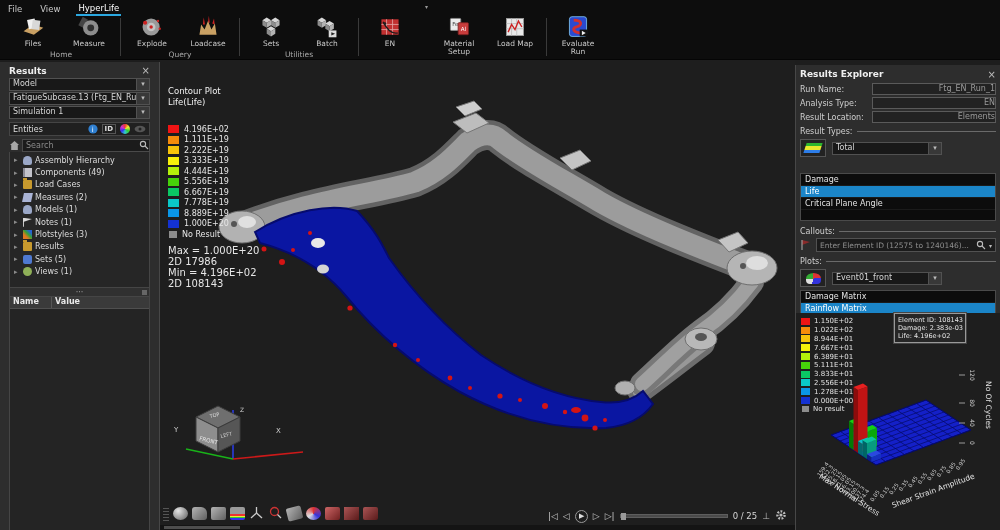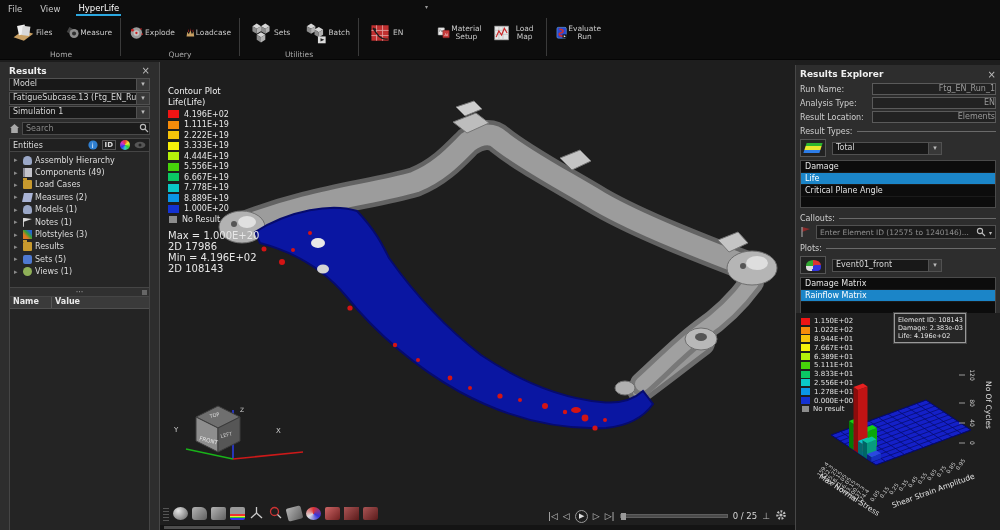--- a/index.html
+++ b/index.html
@@ -7,21 +7,21 @@
   #stage{position:relative;width:1000px;height:530px;background:#1d1d1d;overflow:hidden;color:#ddd;font-size:9px;}
 
   
   #ribbon{position:absolute;left:0;top:0;width:1000px;height:60px;background:#0d0d0d;border-bottom:1px solid #050505;}
   #menubar{display:flex;gap:14px;padding:2px 6px 0 6px;height:15px;align-items:center;}
   .menu-tab{color:#c9c9c9;font-size:8.5px;cursor:default;padding:1px 2px;}
   .menu-tab.active{color:#fff;border-bottom:2px solid #2ba8e0;}
   #ribbon-groups{display:flex;height:44px;align-items:stretch;padding-left:4px;}
   .rgroup{display:flex;flex-direction:column;align-items:center;padding:0 6px;}
   .ritems{display:flex;gap:10px;flex:1;}
-  .ritem{display:flex;flex-direction:row;align-items:center;width:46px;}
+  .ritem{display:flex;flex-direction:column;align-items:center;width:46px;}
   .ritem svg{width:26px;height:24px;}
   .rlabel{font-size:7.5px;color:#c9c9c9;text-align:center;line-height:8px;margin-top:1px;}
   .glabel{font-size:7.5px;color:#a9a9a9;height:9px;line-height:9px;}
   .rdivider{width:1px;background:#3a3a3a;margin:3px 2px;}
   .en-arrow{font-size:6px;color:#999;position:relative;top:-12px;left:2px;}
 
   
   .dd{display:flex;align-items:flex-start;background:#181818;border:1px solid #515151;height:13px;color:#d6d6d6;font-size:8px;padding-left:3px;}
   .dd .dtxt{flex:1;white-space:nowrap;overflow:hidden;}
   .dd .darr{width:13px;height:11px;background:#383838;border-left:1px solid #515151;color:#bbb;font-size:7px;text-align:center;line-height:11px;}
@@ -296,48 +296,48 @@
         <span class="darr">▾</span>
       </div>
     <div class="dd lp-dd">
         <span class="dtxt">FatigueSubcase.13 (Ftg_EN_Run_1)</span>
         <span class="darr">▾</span>
       </div>
     <div class="dd lp-dd">
         <span class="dtxt">Simulation 1</span>
         <span class="darr">▾</span>
       </div>
-    <div id="search-row">
-      <svg width="11" height="11" viewBox="0 0 11 11">
-          <polygon points="5.5,1 10,5 8.8,5 8.8,10 2.2,10 2.2,5 1,5" fill="#a8a8a8"></polygon>
-        </svg>
-      <div id="search-box">
-        <input placeholder="Search" style="">
-        <svg width="10" height="10" viewBox="0 0 10 10">
-            <circle cx="4" cy="4" r="2.6" fill="none" stroke="#bbb" stroke-width="1.1"></circle>
-            <line x1="6" y1="6" x2="9" y2="9" stroke="#bbb" stroke-width="1.1"></line>
-          </svg>
-      </div>
-    </div>
     <div id="entities-bar">
       <span class="elabel">Entities</span>
       <span class="ebtn">
           <svg width="10" height="10" viewBox="0 0 10 10">
             <circle cx="5" cy="5" r="4.6" fill="#2f7fd0"></circle>
             <text x="3.8" y="7.6" font-size="7" fill="#fff">i</text>
           </svg>
         </span>
       <span id="id-btn">ID</span>
       <span id="wheel"></span>
       <span class="ebtn">
           <svg width="12" height="8" viewBox="0 0 12 8">
             <ellipse cx="6" cy="4" rx="5.4" ry="3.2" fill="#555"></ellipse>
             <circle cx="6" cy="4" r="1.5" fill="#222"></circle>
           </svg>
         </span>
+    </div>
+    <div id="search-row">
+      <svg width="11" height="11" viewBox="0 0 11 11">
+          <polygon points="5.5,1 10,5 8.8,5 8.8,10 2.2,10 2.2,5 1,5" fill="#a8a8a8"></polygon>
+        </svg>
+      <div id="search-box">
+        <input placeholder="Search" style="">
+        <svg width="10" height="10" viewBox="0 0 10 10">
+            <circle cx="4" cy="4" r="2.6" fill="none" stroke="#bbb" stroke-width="1.1"></circle>
+            <line x1="6" y1="6" x2="9" y2="9" stroke="#bbb" stroke-width="1.1"></line>
+          </svg>
+      </div>
     </div>
     <div id="tree">
       <div class="trow">
           <span class="arr">▸</span>
           <span class="ti ti-person"></span>
           <span class="tlabel">Assembly Hierarchy</span>
         </div>
       <div class="trow">
           <span class="arr">▸</span>
           <span class="ti ti-book"></span>
@@ -444,21 +444,21 @@
         <circle cx="405" cy="352" r="2.2"></circle>
           <circle cx="425" cy="358" r="3.4"></circle>
           <circle cx="435" cy="368" r="2.6"></circle>
         <circle cx="445" cy="360" r="2"></circle>
           <ellipse cx="416" cy="350" rx="5" ry="3"></ellipse>
       </g>
     </svg>
 
     <div id="contour-legend">
       <div class="t">Contour Plot</div>
-      <div class="t" style="margin-bottom:1px">Life(Life)</div>
+      <div class="t" style="margin-bottom:16px">Life(Life)</div>
       <div class="leg-row">
           <span class="leg-sw" style="background: rgb(240, 20, 20);"></span>
           <span class="leg-val">4.196E+02</span>
         </div>
       <div class="leg-row">
           <span class="leg-sw" style="background: rgb(247, 140, 10);"></span>
           <span class="leg-val">1.111E+19</span>
         </div>
       <div class="leg-row">
           <span class="leg-sw" style="background: rgb(247, 195, 10);"></span>
@@ -585,21 +585,21 @@
       </div>
     <div class="row-ic">
       <span class="iconbtn">
           <span id="contour-mini"></span>
         </span>
       <div class="dd" style="width:110px">
           <span class="dtxt">Total</span>
           <span class="darr">▾</span>
         </div>
     </div>
-    <div class="listbox" style="margin-top:3px;height:48px">
+    <div class="listbox" style="margin-top:16px;height:48px">
       <div class="lrow">Damage</div>
       <div class="lrow selected">Life</div>
       <div class="lrow">Critical Plane Angle</div>
     </div>
     <div class="sep-row" style="margin-top:6px">
         <span>Callouts:</span>
         <div class="line"></div>
       </div>
     <div id="callout-row">
       <svg width="12" height="12" viewBox="0 0 12 12">

